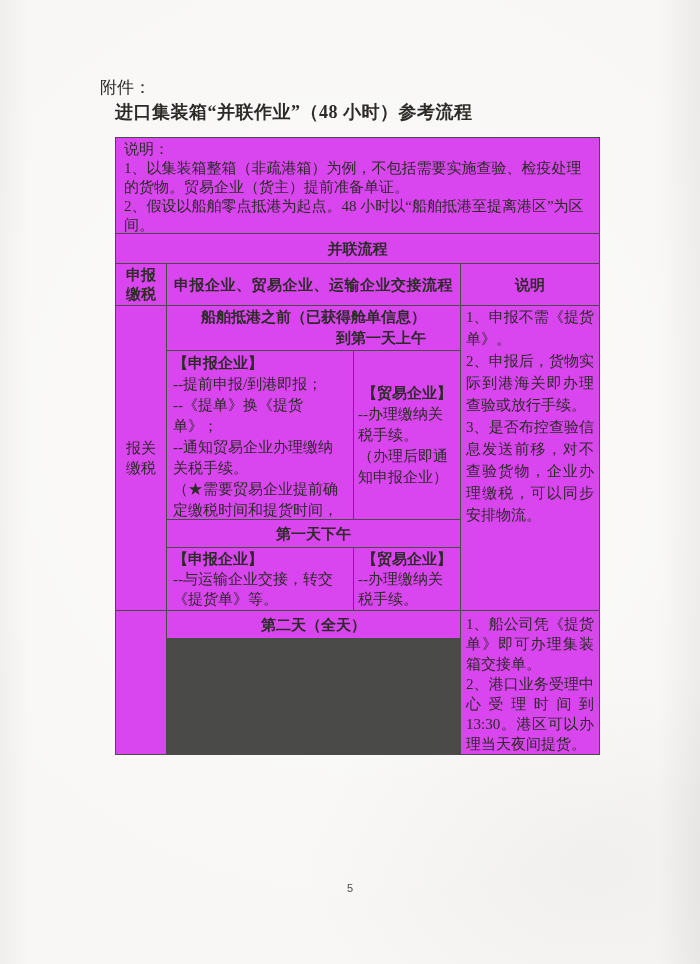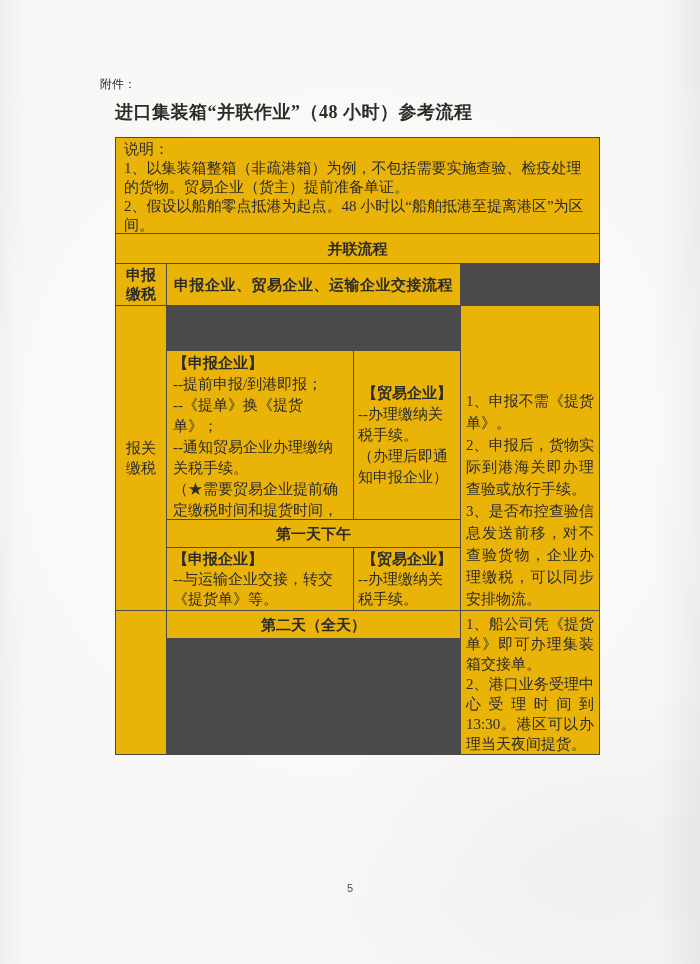--- a/index.html
+++ b/index.html
@@ -7,49 +7,49 @@
     width:700px;height:964px;position:relative;overflow:hidden;
     font-family:"Liberation Serif","DejaVu Serif",serif;
     color:#2c2b28;
     background:
       radial-gradient(120% 90% at 50% 45%, rgba(255,255,255,0.55) 0%, rgba(255,255,255,0) 60%),
       linear-gradient(90deg, #efeeec 0%, #f8f7f5 4%, #f8f7f5 94%, #eceae8 100%),
       linear-gradient(180deg, #f1f0ee 0%, #f8f7f5 6%, #f7f6f4 92%, #efeeec 100%);
   }
   .paper-noise{position:absolute;inset:0;pointer-events:none;
     background:radial-gradient(60% 30% at 85% 90%, rgba(120,120,118,0.06), rgba(0,0,0,0) 70%);}
-  .attach{position:absolute;left:100px;top:76px;font-size:12px;}
+  .attach{position:absolute;left:100px;top:76px;font-size:17px;}
   .doc-title{position:absolute;left:115px;top:100px;width:485px;text-align:left;
     font-size:18px;font-weight:bold;letter-spacing:0.5px;}
   .tbl{
     position:absolute;left:115px;top:137px;
     display:grid;
     grid-template-columns:50px 186px 106px 138px;
     grid-template-rows:95px 29px 41px 44px 168px 27px 62px 27px 115px;
     gap:1px;background:#4a4a49;border:1px solid #4a4a49;
   }
-  .cell{background:#eab308;font-size:15px;line-height:20px;overflow:hidden;}
+  .cell{background:#d946ef;font-size:15px;line-height:20px;overflow:hidden;}
   .pre{white-space:pre-line;}
   .ctr{display:flex;align-items:center;justify-content:center;text-align:right;}
   .c-notes{grid-area:1/1/2/5;padding:2px 8px 0 8px;line-height:19px;}
   .c-band{grid-area:2/1/3/5;font-weight:bold;}
   .c-htax{grid-area:3/1/4/2;font-weight:bold;line-height:19px;}
   .c-hproc{grid-area:3/2/4/4;font-weight:bold;letter-spacing:0.5px;}
   .c-hnotes{grid-area:3/4/4/5;font-weight:bold;}
   .c-side{grid-area:4/1/8/2;line-height:20px;}
   .c-side2{grid-area:8/1/10/2;}
   .c-s1title{grid-area:4/2/5/4;font-weight:bold;line-height:21px;}
   .c-s1decl{grid-area:5/2/6/3;padding:2px 6px 0 6px;line-height:21px;}
   .c-s1trade{grid-area:5/3/6/4;padding:0 4px;line-height:21px;display:flex;flex-direction:column;justify-content:center;}
   .c-s2title{grid-area:6/2/7/4;font-weight:bold;}
   .c-s2decl{grid-area:7/2/8/3;padding:1px 6px 0 6px;}
   .c-s2trade{grid-area:7/3/8/4;padding:1px 4px 0 4px;}
   .c-s3title{grid-area:8/2/9/4;font-weight:bold;}
   .c-s3trans{grid-area:9/2/10/4;padding:1px 4px 0 4px;font-size:14px;line-height:19px;letter-spacing:-0.3px;}
-  .c-s1notes{grid-area:4/4/8/5;padding:0 5px;line-height:22px;display:flex;flex-direction:column;justify-content:flex-end;text-align:justify;}
+  .c-s1notes{grid-area:4/4/8/5;padding:0 5px;line-height:22px;display:flex;flex-direction:column;justify-content:flex-start;text-align:justify;}
   .c-s3notes{grid-area:8/4/10/5;padding:3px 5px 0 5px;line-height:20px;text-align:justify;}
   .tag{font-weight:bold;}
   .pgnum{position:absolute;left:0;top:882px;width:700px;text-align:center;
     font-size:11px;color:#4e4d4b;font-family:"Liberation Sans","DejaVu Sans",sans-serif;}
 </style>
 </head>
 <body>
 
 <div class="paper-noise"></div>
 
@@ -61,25 +61,28 @@
 
   <div class="cell c-notes pre">说明：
 1、以集装箱整箱（非疏港箱）为例，不包括需要实施查验、检疫处理的货物。贸易企业（货主）提前准备单证。
 2、假设以船舶零点抵港为起点。48 小时以“船舶抵港至提离港区”为区间。</div>
 
   <div class="cell c-band ctr">并联流程</div>
 
   <div class="cell c-htax ctr pre">申报
 缴税</div>
   <div class="cell c-hproc ctr">申报企业、贸易企业、运输企业交接流程</div>
+  <div class="cell c-hnotes ctr">说明</div>
 
   <div class="cell c-side ctr pre">报关
 缴税</div>
   <div class="cell c-side2"></div>
 
+  <div class="cell c-s1title ctr pre">船舶抵港之前（已获得舱单信息）
+到第一天上午</div>
 
   <div class="cell c-s1decl">
     <div class="tag">【申报企业】</div>
     <div class="pre">--提前申报/到港即报；
 --《提单》换《提货单》；
 --通知贸易企业办理缴纳关税手续。
 （★需要贸易企业提前确定缴税时间和提货时间，便于运输企业提前安排！）</div>
   </div>
 
   <div class="cell c-s1trade">

